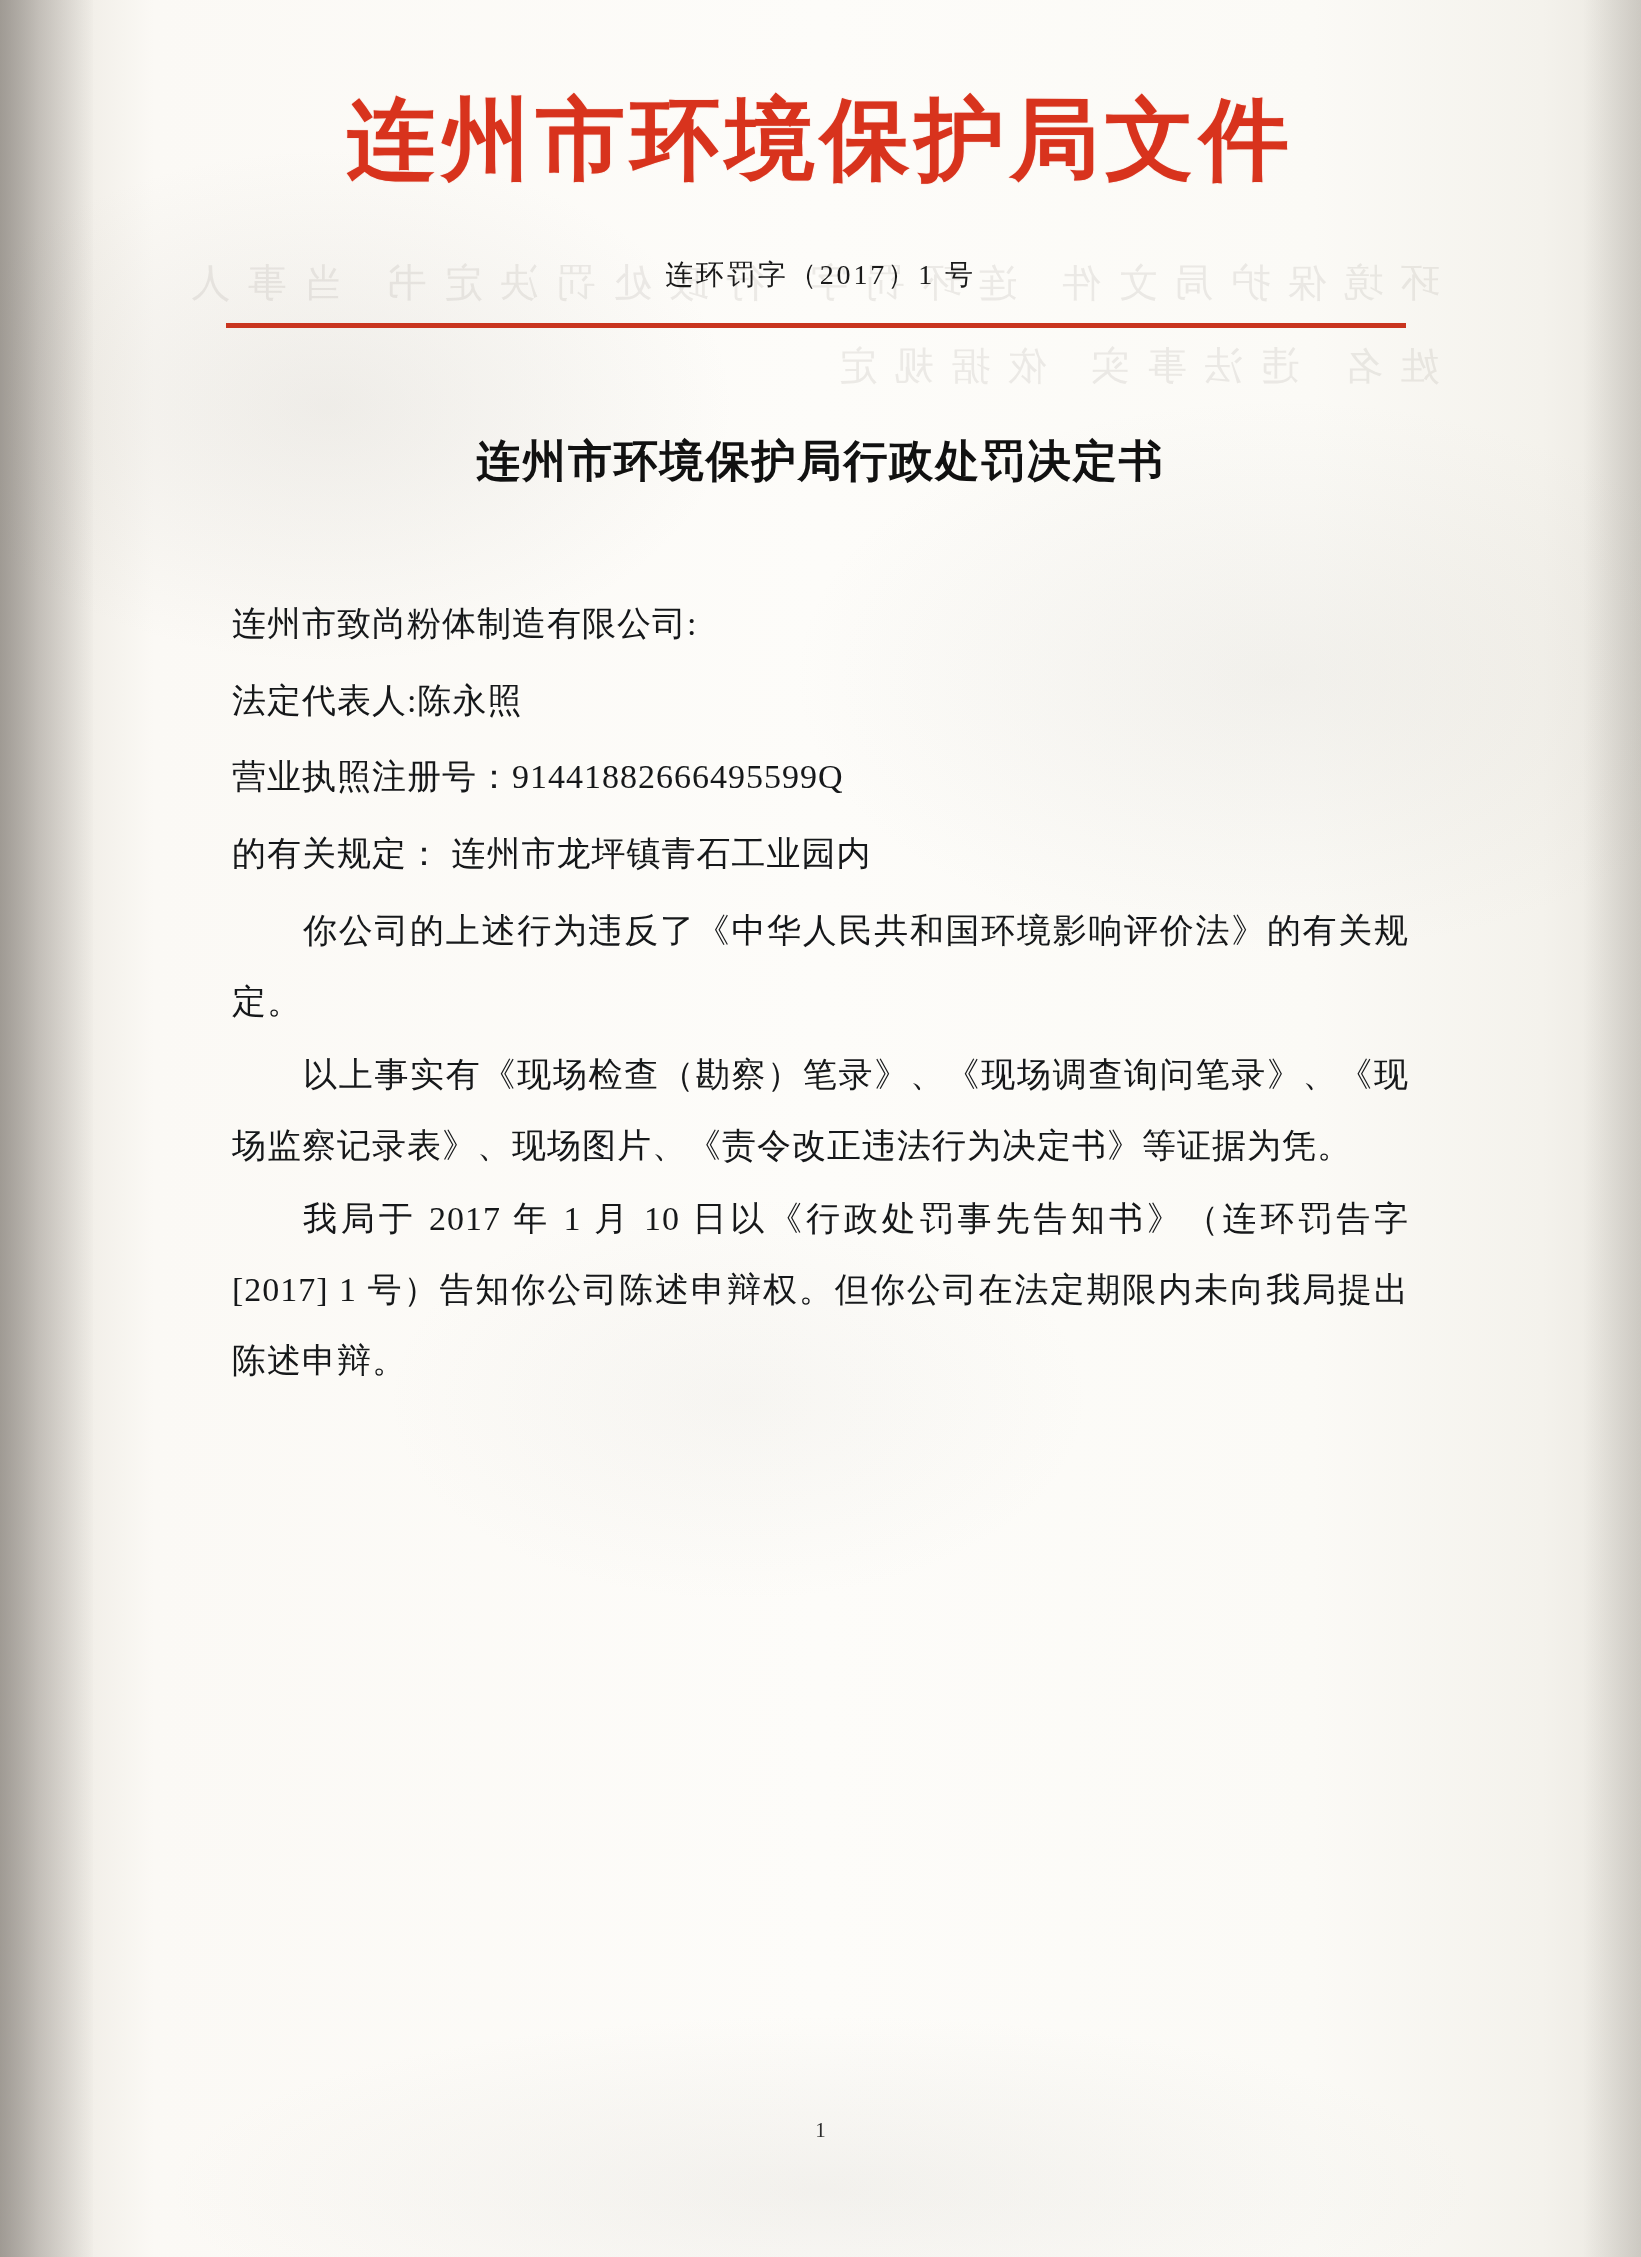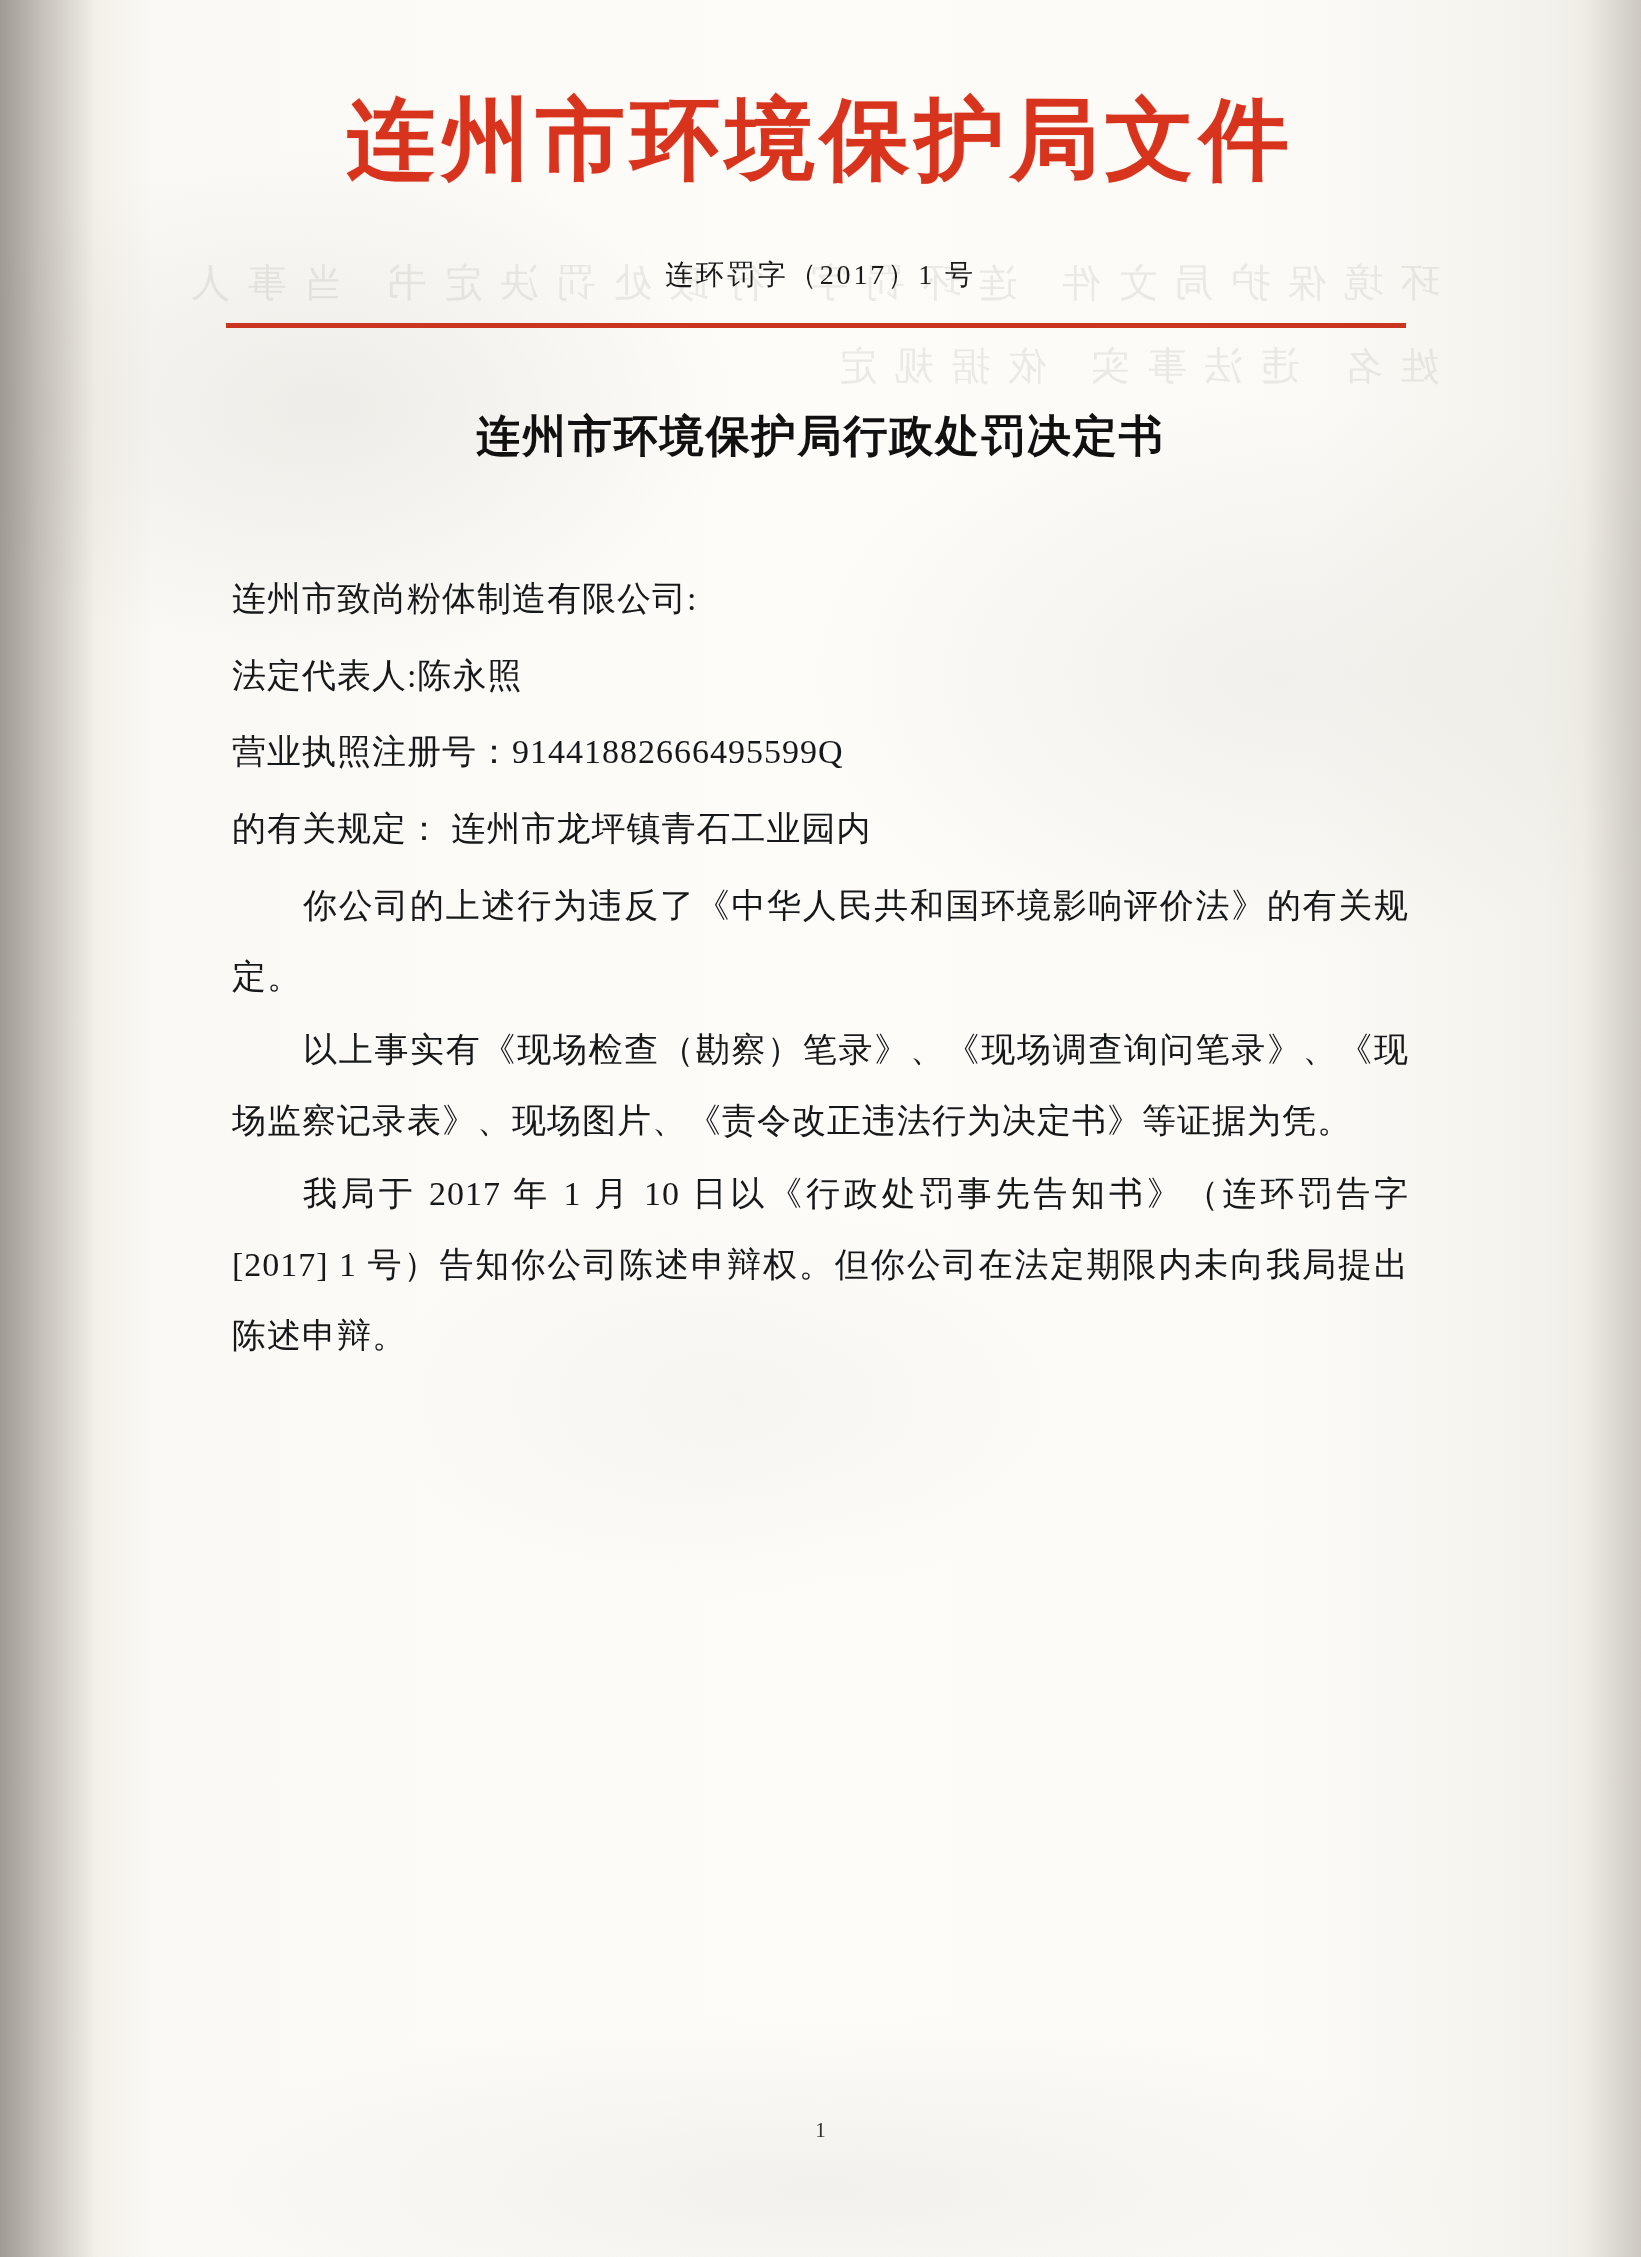--- a/index.html
+++ b/index.html
@@ -83,21 +83,21 @@
     margin: 29px auto 0 auto;
     width: 1180px;
     height: 4.8px;
     background: #c9351f;
     position: relative;
     left: -5.8px;
   }
 
   .doc-title {
     text-align: center;
-    margin-top: 79px;
+    margin-top: 104px;
     font-size: 44px;
     font-weight: bold;
     letter-spacing: 1.9px;
     color: #111111;
     font-family: "DejaVu Serif", "Liberation Serif", serif;
   }
 
   .body-block {
     margin-top: 97px;
     font-size: 34px;

